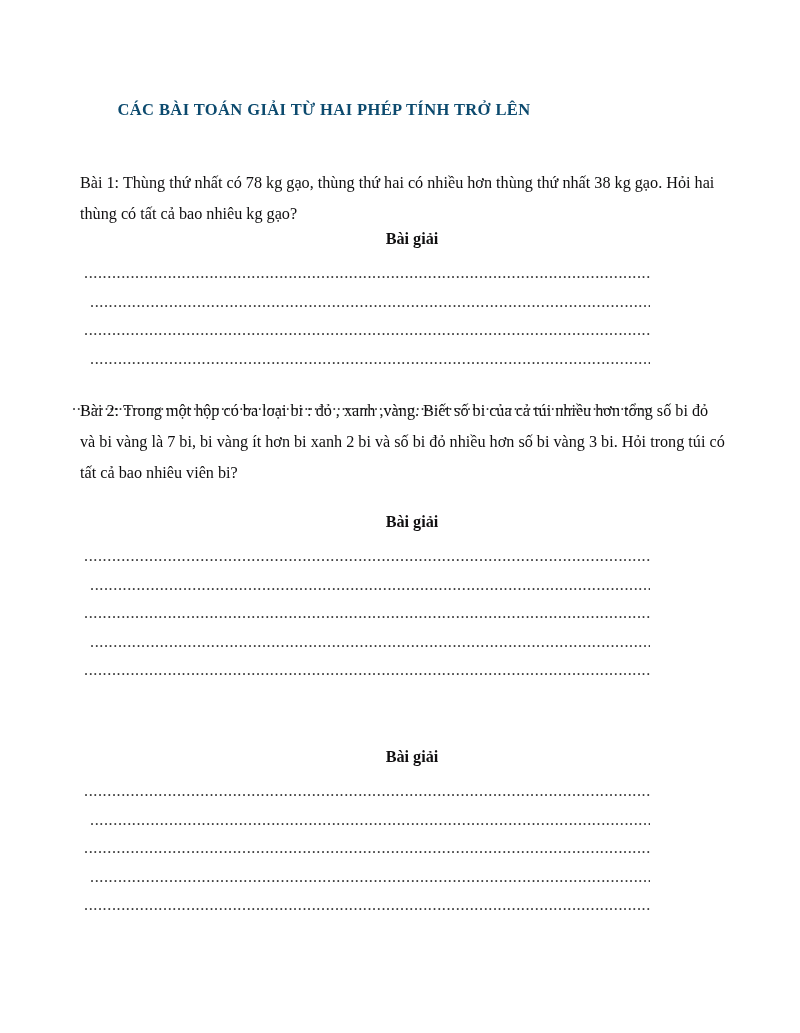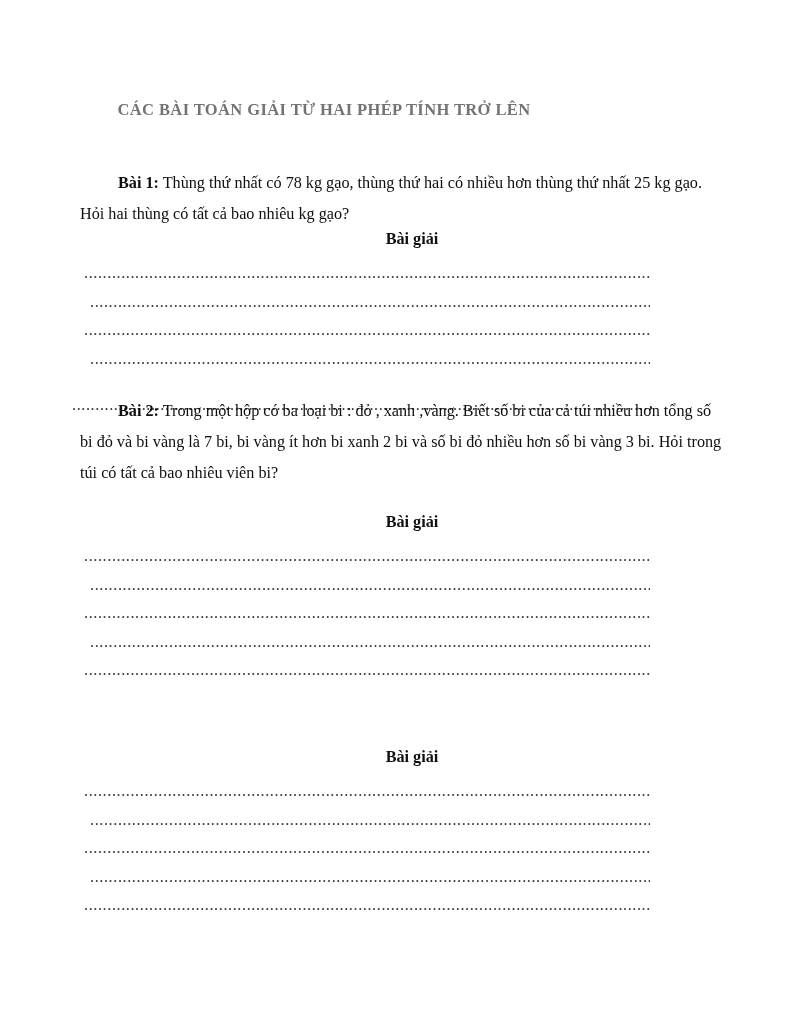--- a/index.html
+++ b/index.html
@@ -18,36 +18,35 @@
   }
   .doc-title {
     position: absolute;
     top: 100px;
     left: 0;
     width: 648px;
     text-align: center;
     font-size: 16.5px;
     font-weight: bold;
     letter-spacing: 0.4px;
-    color: #737373;
+    color: #0c4a6e;
   }
   .problem {
     position: absolute;
     left: 80px;
     width: 645px;
   }
   .problem-body {
     font-size: 16.2px;
     line-height: 31px;
     text-align: left;
     color: #100f10;
   }
   .problem-label {
-    font-weight: bold;
-    margin-left: 38px;
+    font-weight: normal;
   }
   .solution-heading {
     position: absolute;
     left: 0;
     width: 800px;
     text-align: center;
     font-size: 16.2px;
     font-weight: bold;
     color: #100f10;
     margin-left: 12px;
@@ -81,21 +80,21 @@
   }
 </style>
 </head>
 <body>
 
 <div class="page">
 
   <div class="doc-title">CÁC BÀI TOÁN GIẢI TỪ HAI PHÉP TÍNH TRỞ LÊN</div>
 
   <div class="problem" style="top:168px;">
-    <div class="problem-body"><span class="problem-label">Bài 1:</span><span> Thùng thứ nhất có 78 kg gạo, thùng thứ hai có nhiều hơn thùng thứ nhất 25 kg gạo. Hỏi hai thùng có tất cả bao nhiêu kg gạo?</span></div>
+    <div class="problem-body"><span class="problem-label">Bài 1:</span><span> Thùng thứ nhất có 78 kg gạo, thùng thứ hai có nhiều hơn thùng thứ nhất 38 kg gạo. Hỏi hai thùng có tất cả bao nhiêu kg gạo?</span></div>
   </div>
 
   <div class="solution-heading" style="top:230px;">Bài giải</div>
 
   <div class="dots-block" style="top:259px;">
     <div class="dotline indent-b">...............................................................................................................................</div>
     <div class="dotline indent-a">...............................................................................................................................</div>
     <div class="dotline indent-b">...............................................................................................................................</div>
     <div class="dotline indent-a">...............................................................................................................................</div>
   </div>

